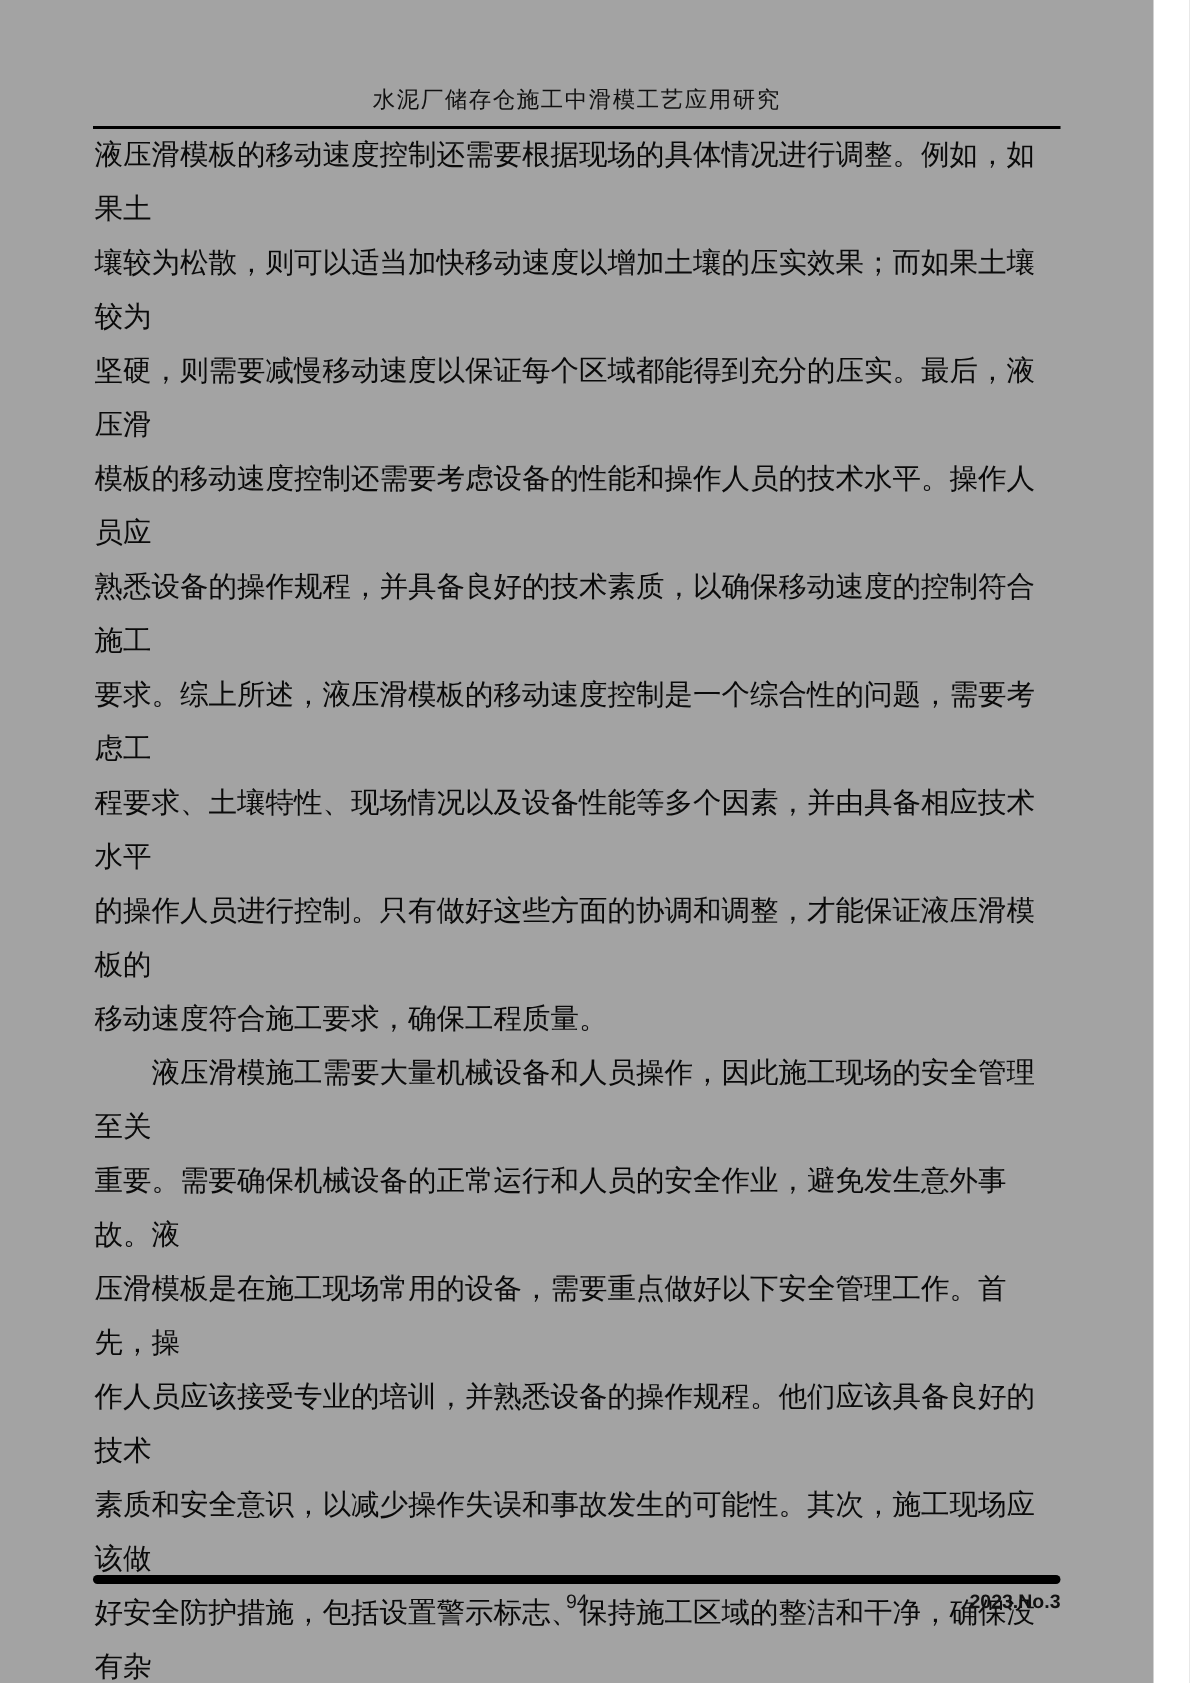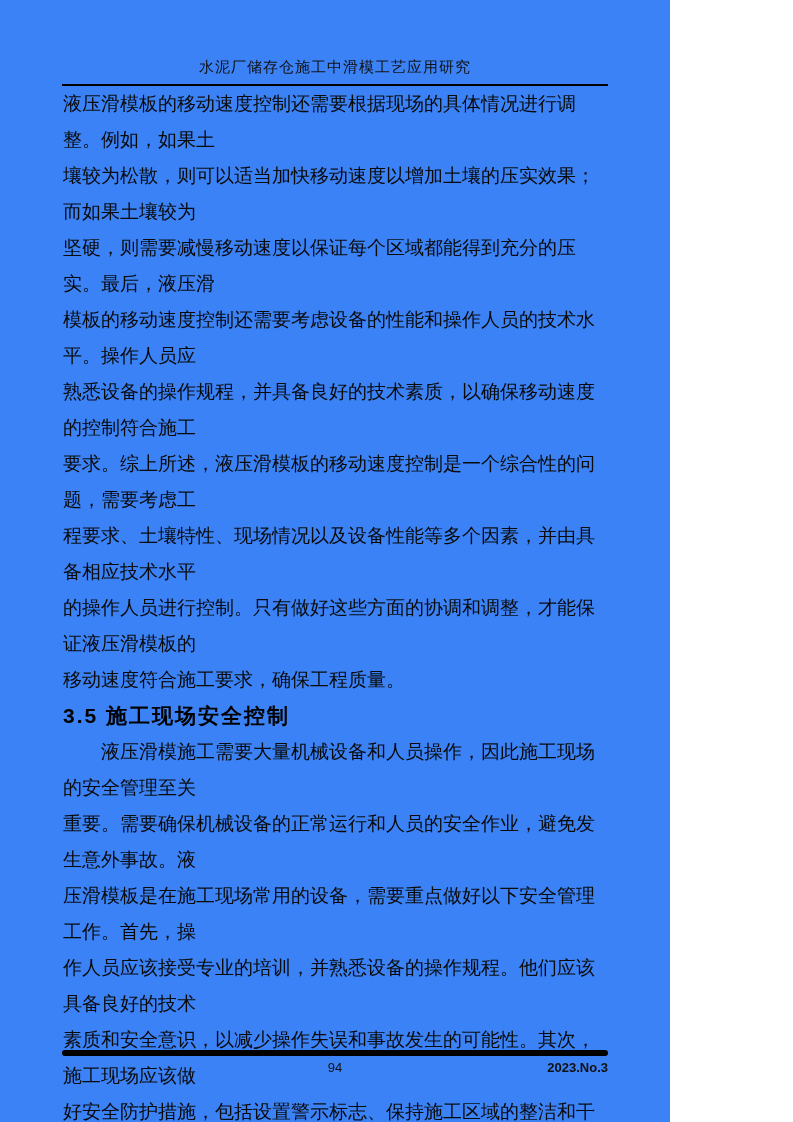--- a/index.html
+++ b/index.html
@@ -2,23 +2,23 @@
 <html lang="zh"><head>
 <meta charset="utf-8">
 <style>
   html, body {
     margin: 0;
     padding: 0;
     background: #ffffff;
   }
   .page {
     position: relative;
-    width: 670px;
+    width: 769px;
     height: 1122px;
-    background: #3b82f6;
+    background: #a3a3a3;
     color: #000000;
     font-family: "Liberation Serif", "DejaVu Serif", serif;
     overflow: hidden;
     box-sizing: border-box;
   }
   .running-header {
     padding-top: 57px;
     text-align: center;
     font-size: 15px;
     line-height: 21px;
@@ -109,21 +109,20 @@
     <p class="body-text">液压滑模板的移动速度控制还需要根据现场的具体情况进行调整。例如，如果土
 壤较为松散，则可以适当加快移动速度以增加土壤的压实效果；而如果土壤较为
 坚硬，则需要减慢移动速度以保证每个区域都能得到充分的压实。最后，液压滑
 模板的移动速度控制还需要考虑设备的性能和操作人员的技术水平。操作人员应
 熟悉设备的操作规程，并具备良好的技术素质，以确保移动速度的控制符合施工
 要求。综上所述，液压滑模板的移动速度控制是一个综合性的问题，需要考虑工
 程要求、土壤特性、现场情况以及设备性能等多个因素，并由具备相应技术水平
 的操作人员进行控制。只有做好这些方面的协调和调整，才能保证液压滑模板的
 移动速度符合施工要求，确保工程质量。</p>
 
-    <h3 class="h-sub">3.5 施工现场安全控制</h3>
 
     <p class="body-text">　　液压滑模施工需要大量机械设备和人员操作，因此施工现场的安全管理至关
 重要。需要确保机械设备的正常运行和人员的安全作业，避免发生意外事故。液
 压滑模板是在施工现场常用的设备，需要重点做好以下安全管理工作。首先，操
 作人员应该接受专业的培训，并熟悉设备的操作规程。他们应该具备良好的技术
 素质和安全意识，以减少操作失误和事故发生的可能性。其次，施工现场应该做
 好安全防护措施，包括设置警示标志、保持施工区域的整洁和干净，确保没有杂
 物或障碍物妨碍设备的正常操作。此外，还需要确保设备的稳定性，如固定液压
 滑模板以防止其倾覆或滑动。最重要的是，必须严格遵守相关的安全操作规程，
 不违反操作规程或擅自进行施工。只有通过加强安全培训、做好现场管理和执行

